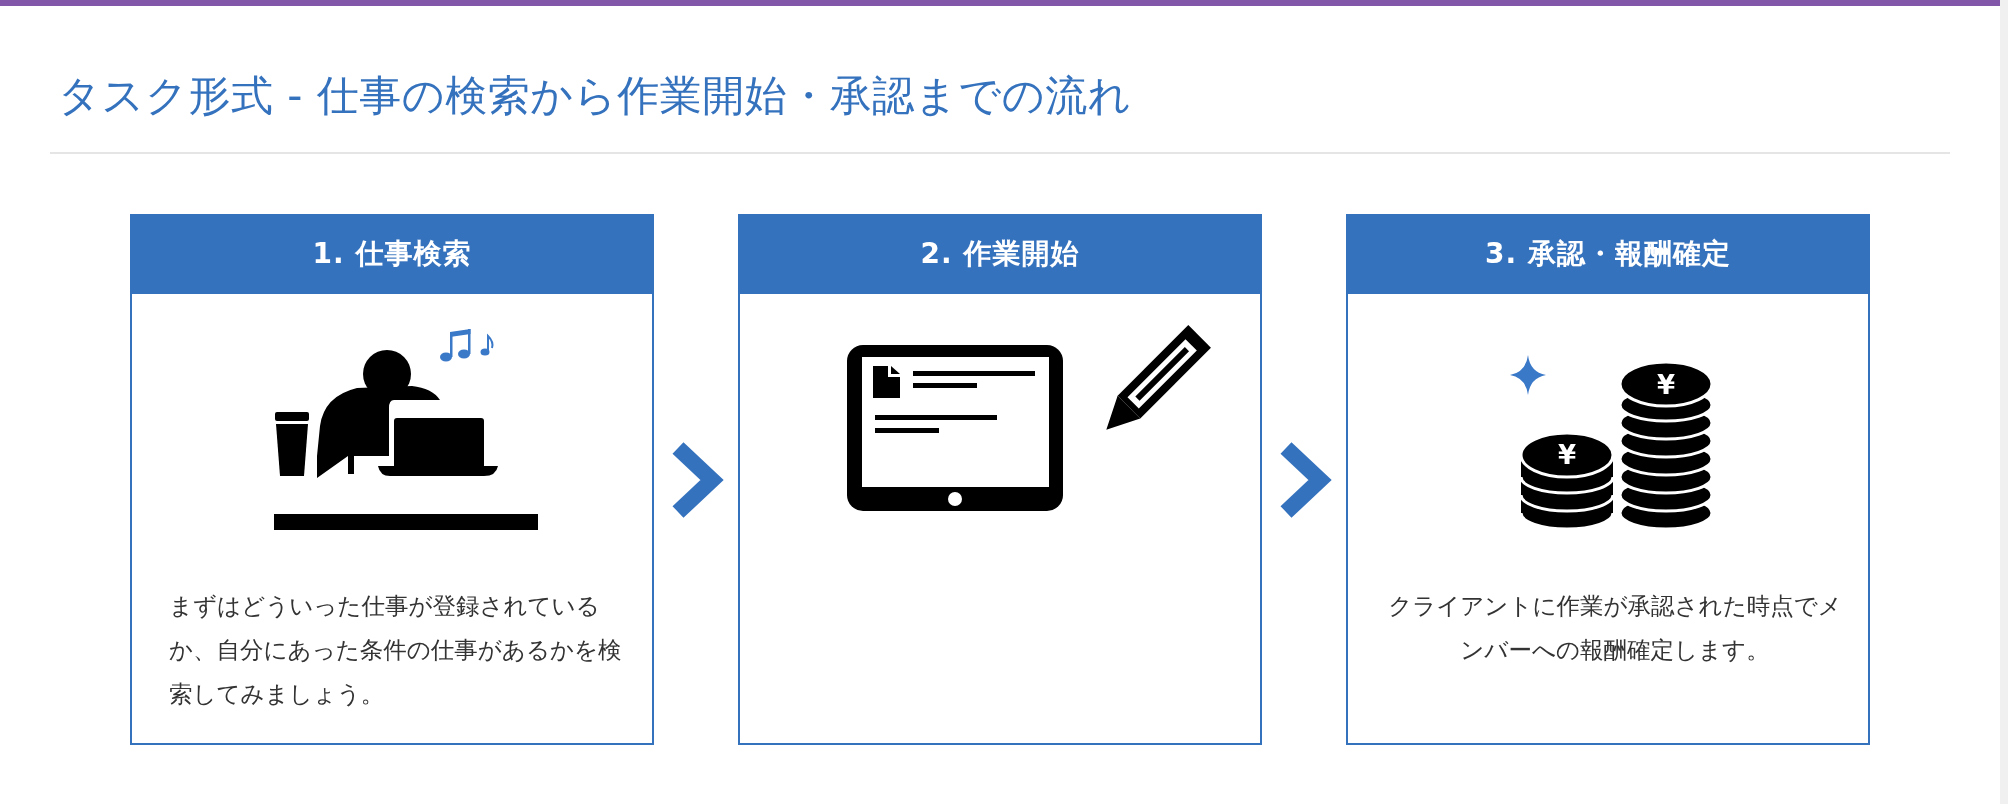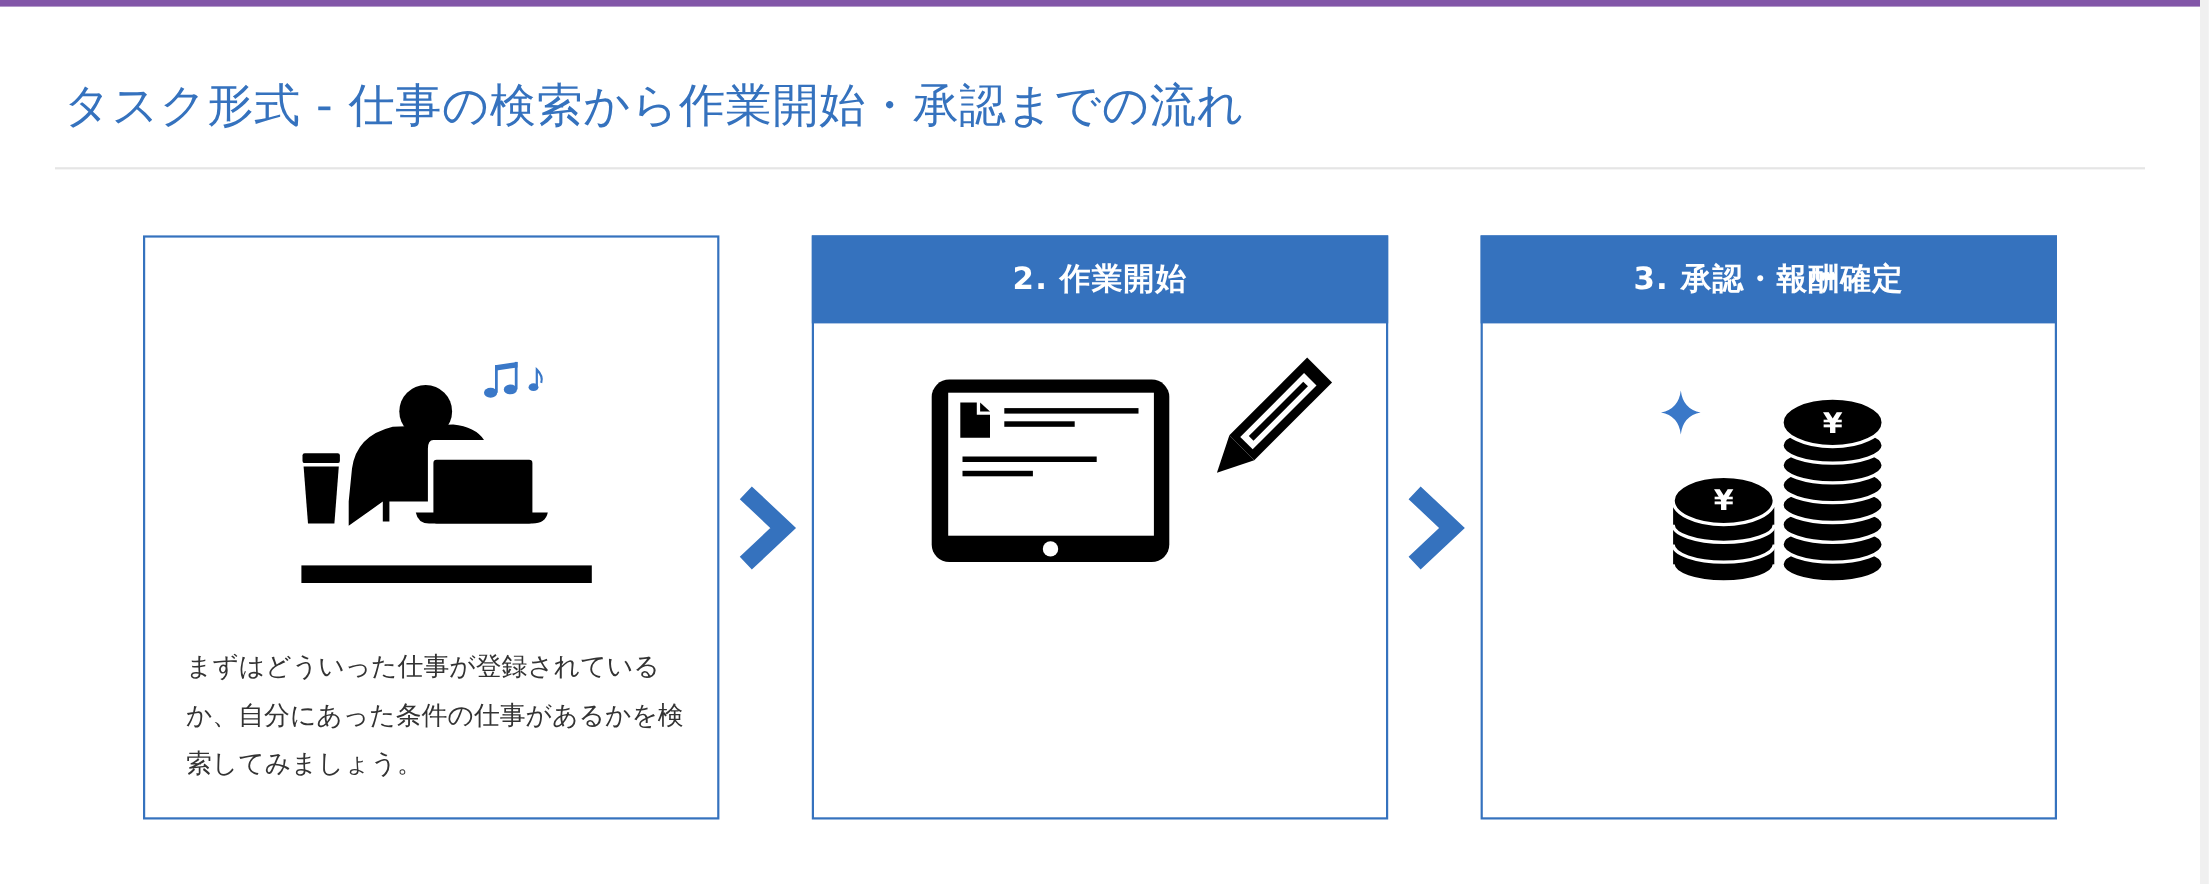--- a/index.html
+++ b/index.html
@@ -40,20 +40,21 @@
 </head>
 <body>
 
 <div class="topbar"></div>
 <div class="scroll-strip"></div>
 
 <h1 class="page-title">タスク形式 - 仕事の検索から作業開始・承認までの流れ</h1>
 <div class="divider"></div>
 
 <div class="card card-1">
+  <div class="card-header">1. 仕事検索</div>
   <div class="card-icon">
     <svg width="520" height="170" viewBox="0 0 520 170">
 
       <g fill="#3a78c8">
         <ellipse cx="314" cy="45" rx="6" ry="4.5"></ellipse>
         <ellipse cx="332" cy="42" rx="6" ry="4.5"></ellipse>
         <rect x="318" y="20" width="2.5" height="25"></rect>
         <rect x="336" y="17" width="2.5" height="25"></rect>
         <polygon points="318,20 338.5,17 338.5,22 318,25"></polygon>
         <ellipse cx="353" cy="40" rx="4.5" ry="3.5"></ellipse>
@@ -142,13 +143,14 @@
         <ellipse cx="318" cy="165" rx="46" ry="16"></ellipse>
         <ellipse cx="318" cy="147" rx="46" ry="16"></ellipse>
         <ellipse cx="318" cy="129" rx="46" ry="16"></ellipse>
         <ellipse cx="318" cy="111" rx="46" ry="16"></ellipse>
         <ellipse cx="318" cy="93" rx="46" ry="16"></ellipse>
         <ellipse cx="318" cy="72" rx="46" ry="22"></ellipse>
       </g>
       <text x="318" y="82" text-anchor="middle" font-size="26" font-weight="bold" fill="#fff" font-family="DejaVu Sans, sans-serif">¥</text>
     </svg>
   </div>
+  <p class="card-text">クライアントに作業が承認された時点でメンバーへの報酬確定します。</p>
 </div>
 
 </body></html>

